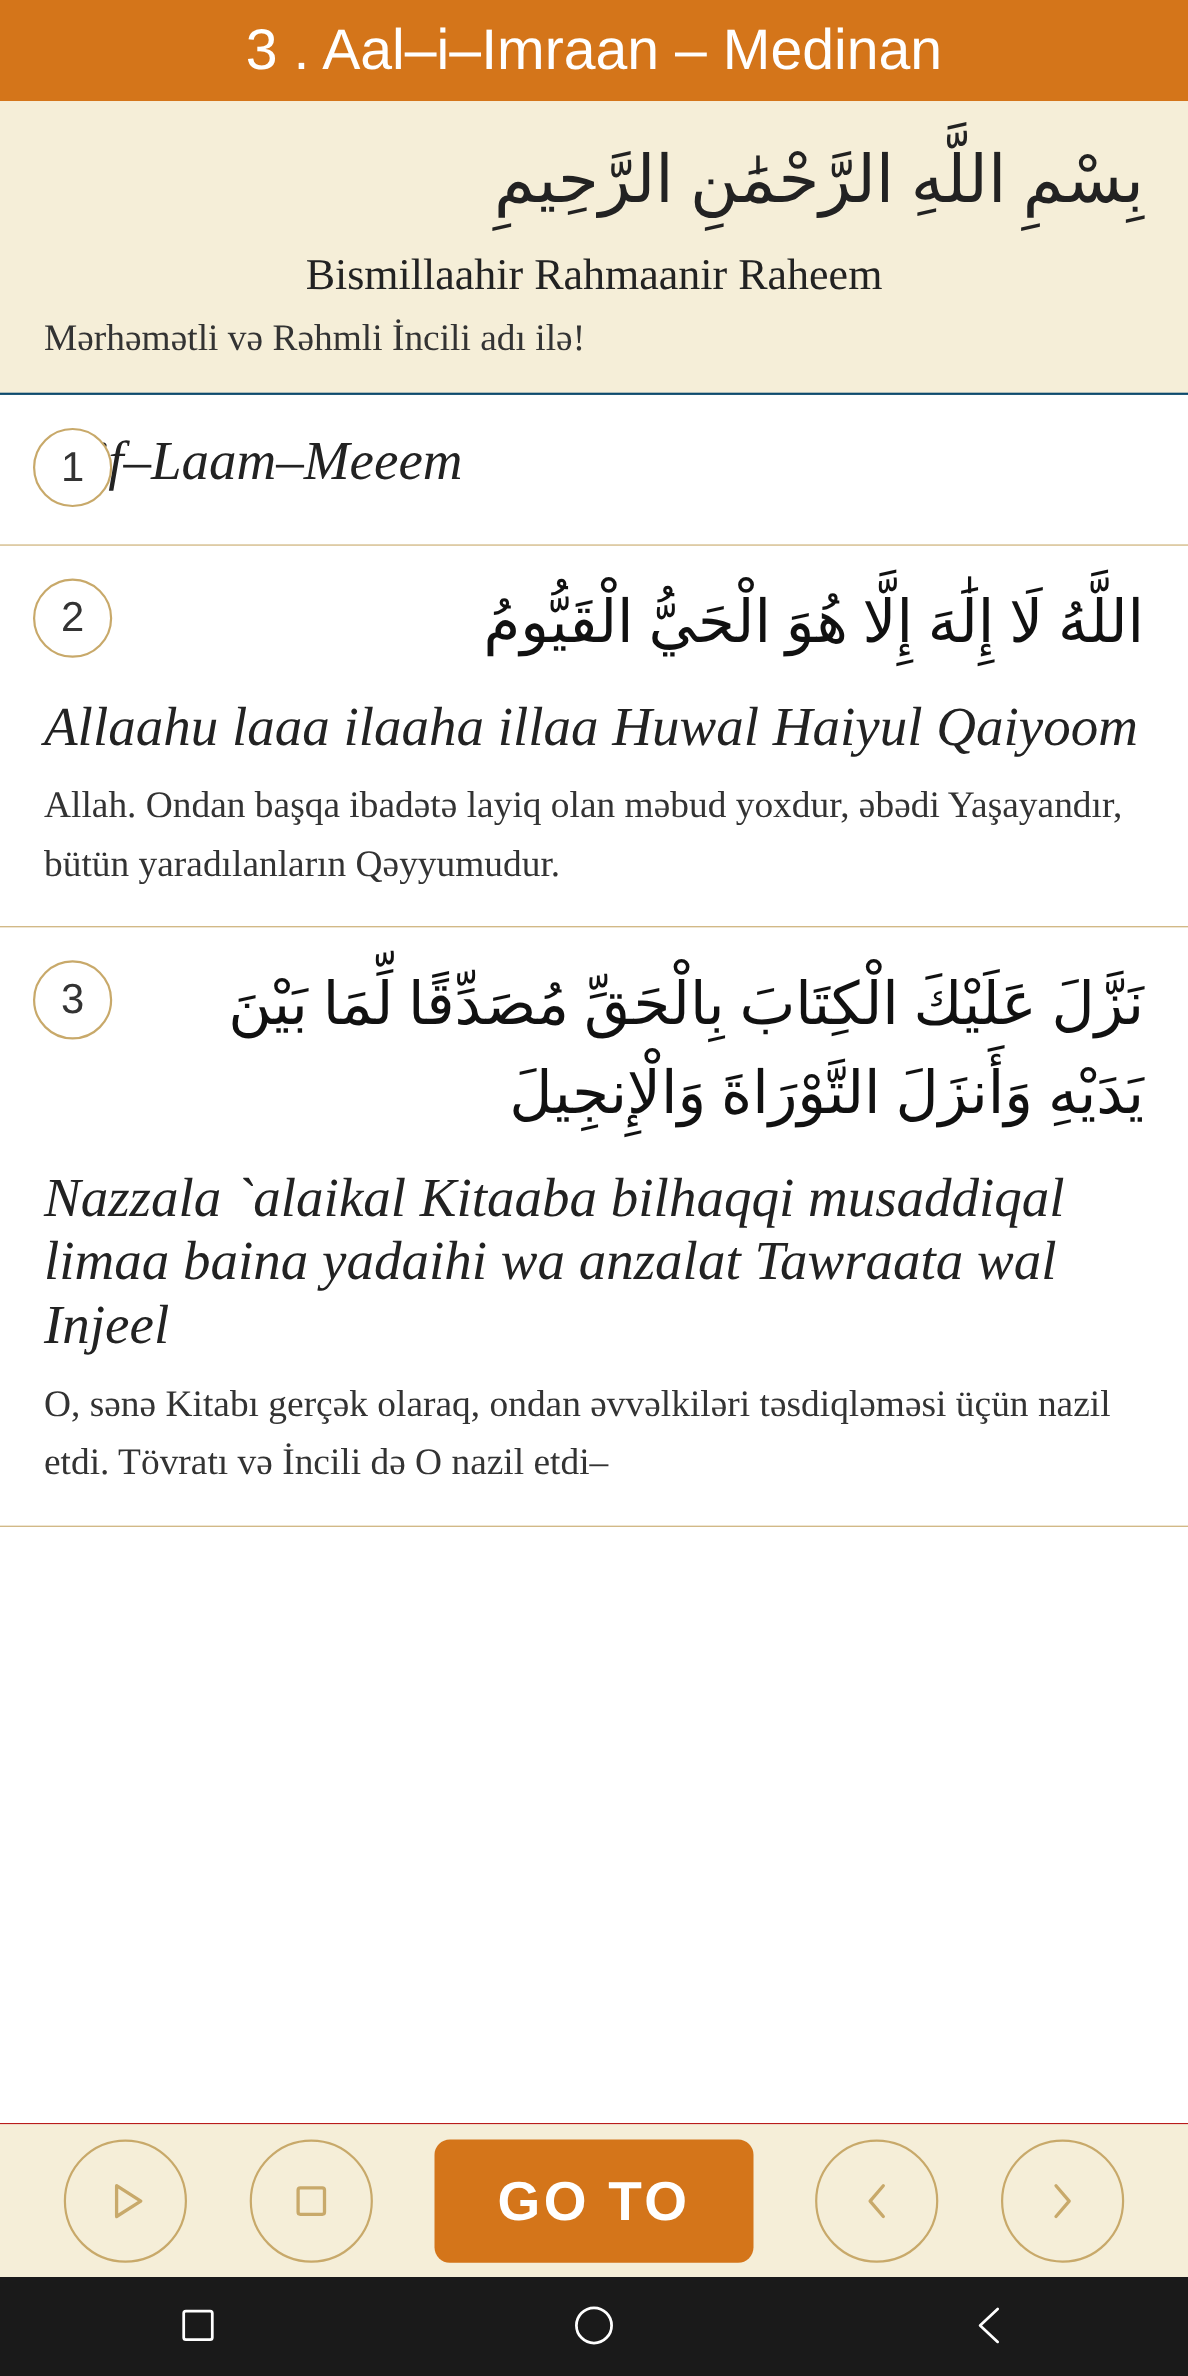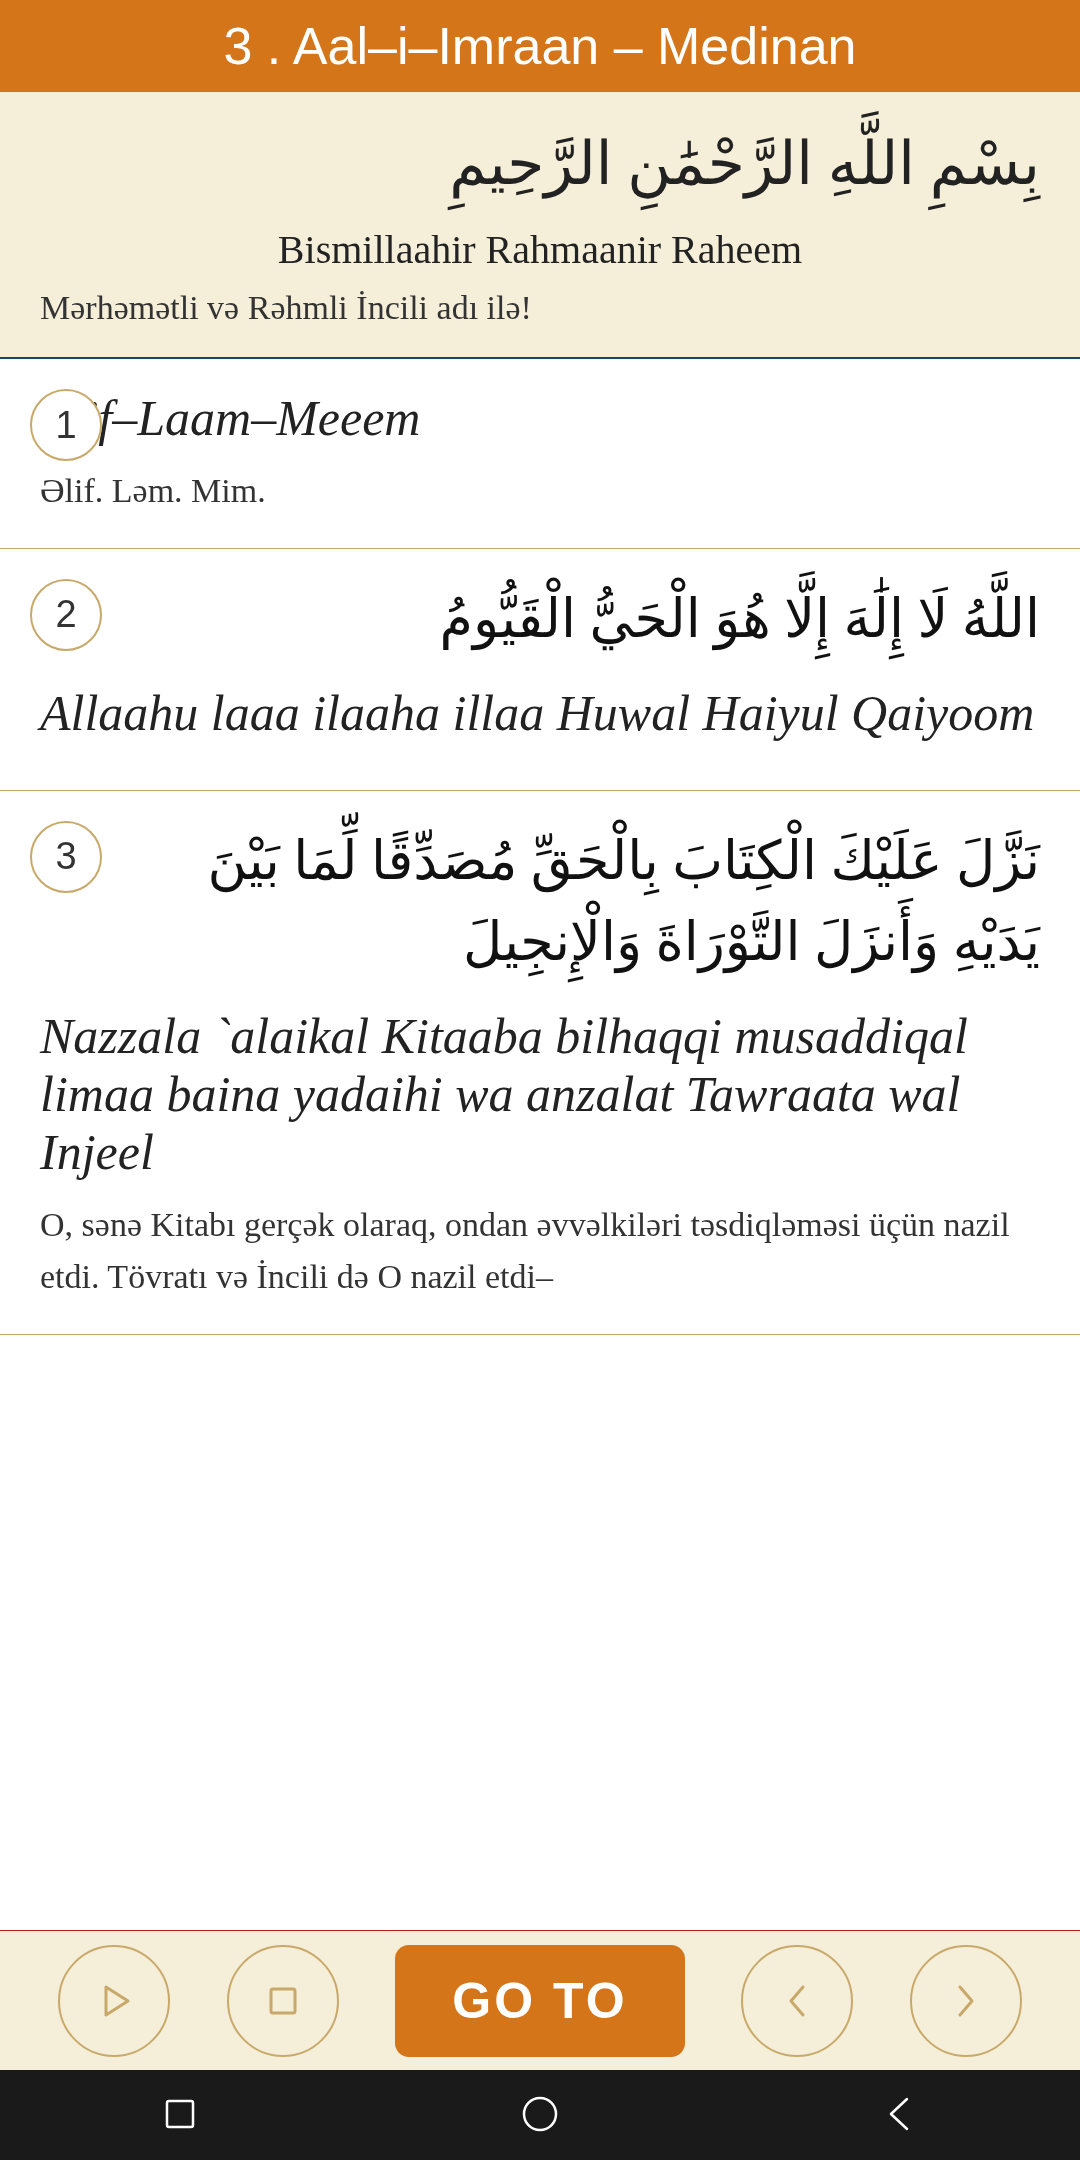--- a/index.html
+++ b/index.html
@@ -193,27 +193,27 @@
 
 <div class="bismillah-section">
   <div class="bismillah-arabic">بِسْمِ اللَّهِ الرَّحْمَٰنِ الرَّحِيمِ</div>
   <div class="bismillah-transliteration">Bismillaahir Rahmaanir Raheem</div>
   <div class="bismillah-translation">Mərhəmətli və Rəhmli İncili adı ilə!</div>
 </div>
 
 <div class="verse-section">
   <div class="verse-number">1</div>
   <div class="verse-transliteration">Alif–Laam–Meeem</div>
-  <div class="verse-translation">Əlif. Ləm. Mim.</div>
 </div>
 
 <div class="verse-section">
   <div class="verse-number">2</div>
   <div class="verse-arabic">اللَّهُ لَا إِلَٰهَ إِلَّا هُوَ الْحَيُّ الْقَيُّومُ</div>
   <div class="verse-transliteration">Allaahu laaa ilaaha illaa Huwal Haiyul Qaiyoom</div>
+  <div class="verse-translation">Allah. Ondan başqa ibadətə layiq olan məbud yoxdur, əbədi Yaşayandır, bütün yaradılanların Qəyyumudur.</div>
 </div>
 
 <div class="verse-section">
   <div class="verse-number">3</div>
   <div class="verse-arabic">نَزَّلَ عَلَيْكَ الْكِتَابَ بِالْحَقِّ مُصَدِّقًا لِّمَا بَيْنَ يَدَيْهِ وَأَنزَلَ التَّوْرَاةَ وَالْإِنجِيلَ</div>
   <div class="verse-transliteration">Nazzala `alaikal Kitaaba bilhaqqi musaddiqal limaa baina yadaihi wa anzalat Tawraata wal Injeel</div>
   <div class="verse-translation">O, sənə Kitabı gerçək olaraq, ondan əvvəlkiləri təsdiqləməsi üçün nazil etdi. Tövratı və İncili də O nazil etdi–</div>
 </div>
 
 <div class="bottom-spacer"></div>

